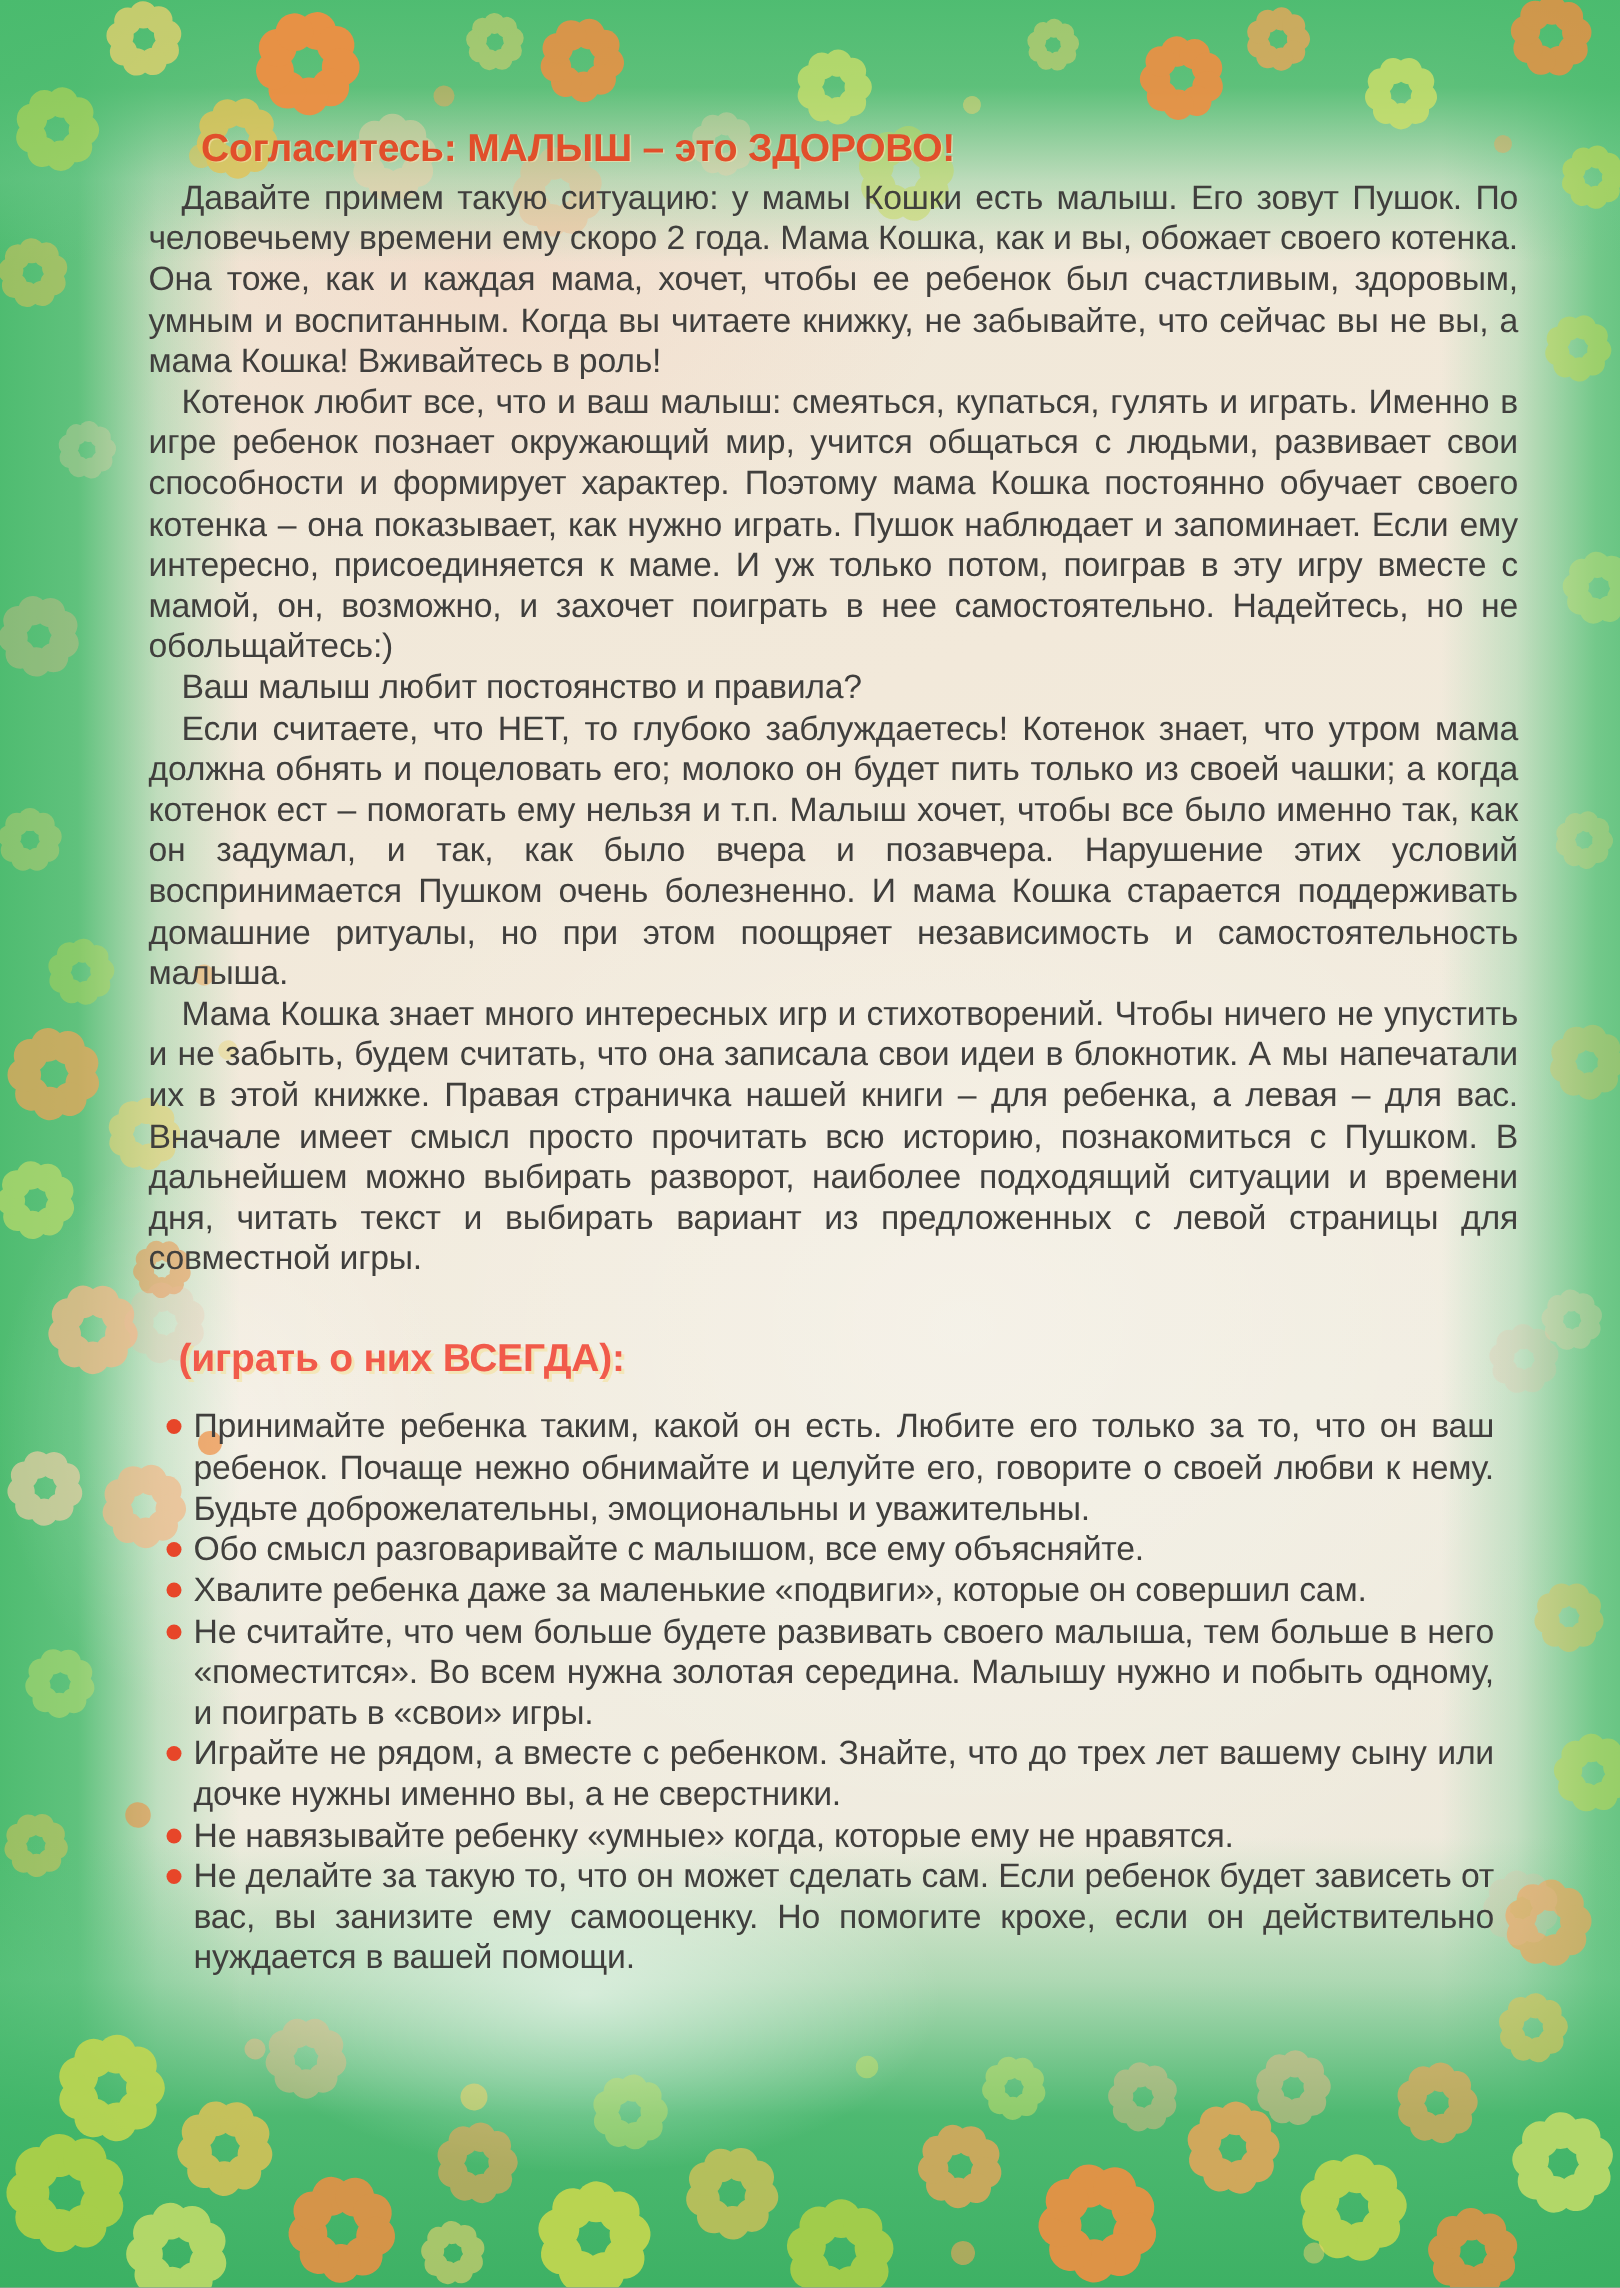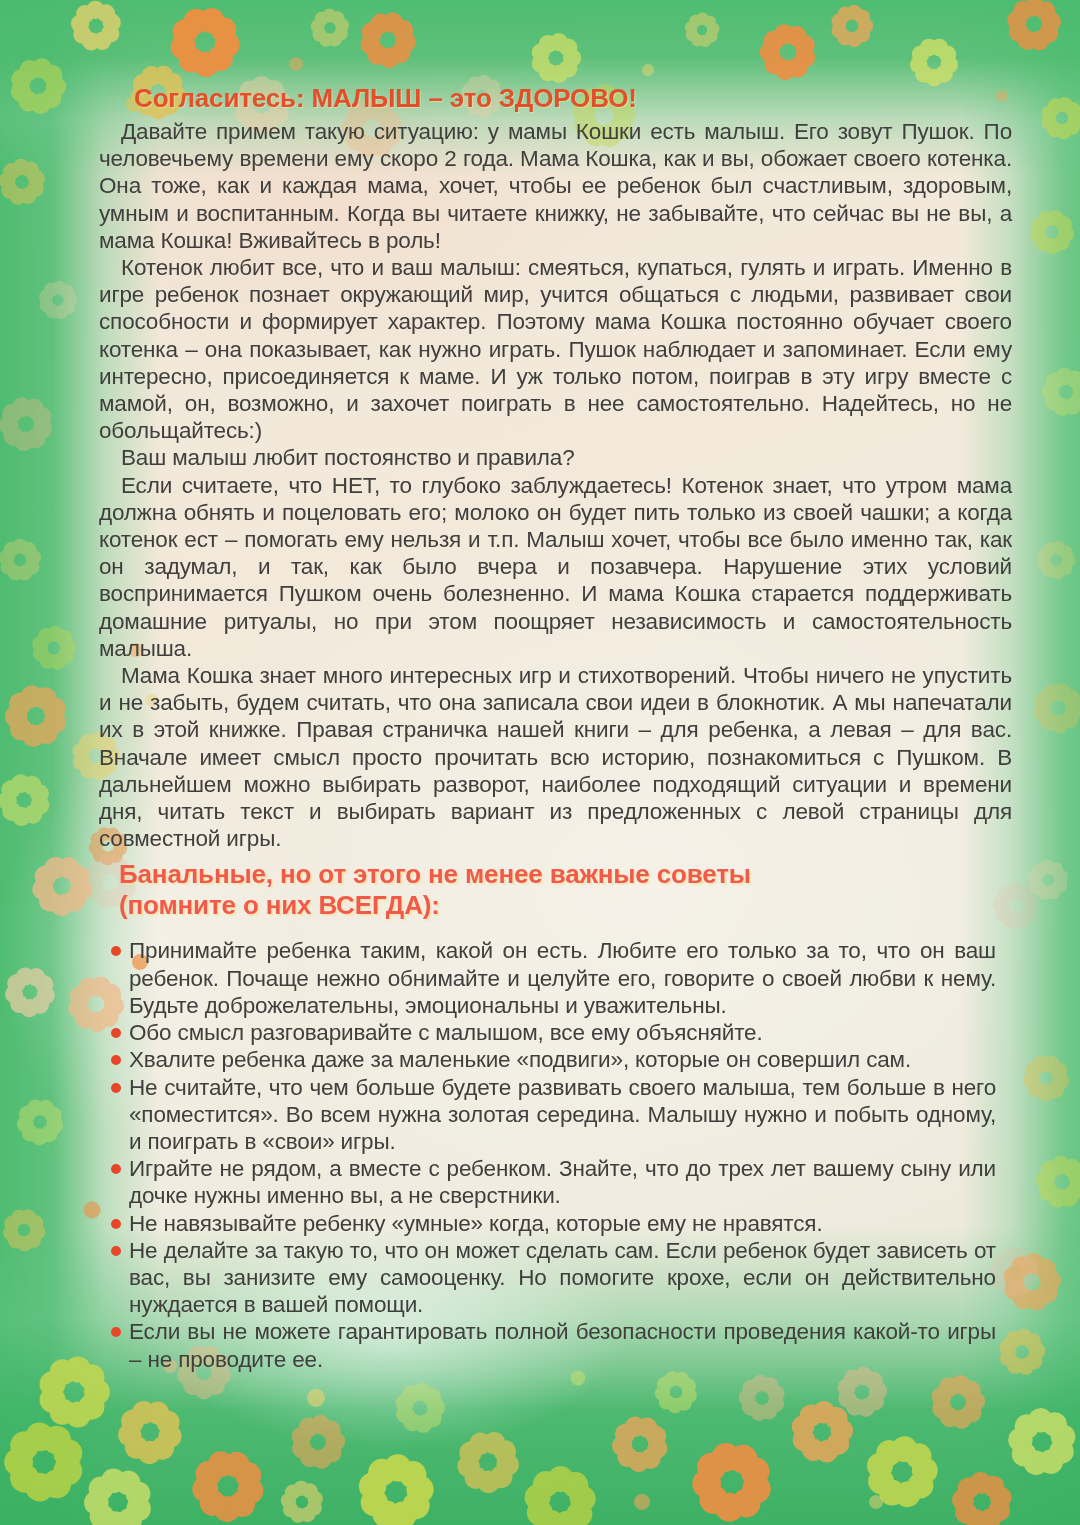--- a/index.html
+++ b/index.html
@@ -148,26 +148,25 @@
 
   <div class="content">
     <h1 class="h1">Согласитесь: МАЛЫШ – это ЗДОРОВО!</h1>
 
     <p class="para">Давайте примем такую ситуацию: у мамы Кошки есть малыш. Его зовут Пушок. По человечьему времени ему скоро 2 года. Мама Кошка, как и вы, обожает своего котенка. Она тоже, как и каждая мама, хочет, чтобы ее ребенок был счастливым, здоровым, умным и воспитанным. Когда вы читаете книжку, не забывайте, что сейчас вы не вы, а мама Кошка! Вживайтесь в роль!</p>
     <p class="para">Котенок любит все, что и ваш малыш: смеяться, купаться, гулять и играть. Именно в игре ребенок познает окружающий мир, учится общаться с людьми, развивает свои способности и формирует характер. Поэтому мама Кошка постоянно обучает своего котенка – она показывает, как нужно играть. Пушок наблюдает и запоминает. Если ему интересно, присоединяется к маме. И уж только потом, поиграв в эту игру вместе с мамой, он, возможно, и захочет поиграть в нее самостоятельно. Надейтесь, но не обольщайтесь:)</p>
     <p class="para">Ваш малыш любит постоянство и правила?</p>
     <p class="para">Если считаете, что НЕТ, то глубоко заблуждаетесь! Котенок знает, что утром мама должна обнять и поцеловать его; молоко он будет пить только из своей чашки; а когда котенок ест – помогать ему нельзя и т.п. Малыш хочет, чтобы все было именно так, как он задумал, и так, как было вчера и позавчера. Нарушение этих условий воспринимается Пушком очень болезненно. И мама Кошка старается поддерживать домашние ритуалы, но при этом поощряет независимость и самостоятельность малыша.</p>
     <p class="para">Мама Кошка знает много интересных игр и стихотворений. Чтобы ничего не упустить и не забыть, будем считать, что она записала свои идеи в блокнотик. А мы напечатали их в этой книжке. Правая страничка нашей книги – для ребенка, а левая – для вас. Вначале имеет смысл просто прочитать всю историю, познакомиться с Пушком. В дальнейшем можно выбирать разворот, наиболее подходящий ситуации и времени дня, читать текст и выбирать вариант из предложенных с левой страницы для совместной игры.</p>
 
-    <h2 class="h2"><span>Банальные, но от этого не менее важные советы</span><br><span>(помните о них ВСЕГДА):</span></h2>
+    <h2 class="h2"><br><span>(играть о них ВСЕГДА):</span></h2>
 
     <ul class="advice">
       <li><span class="dot"></span><span>Принимайте ребенка таким, какой он есть. Любите его только за то, что он ваш ребенок. Почаще нежно обнимайте и целуйте его, говорите о своей любви к нему. Будьте доброжелательны, эмоциональны и уважительны.</span></li>
       <li><span class="dot"></span><span>Обо смысл разговаривайте с малышом, все ему объясняйте.</span></li>
       <li><span class="dot"></span><span>Хвалите ребенка даже за маленькие «подвиги», которые он совершил сам.</span></li>
       <li><span class="dot"></span><span>Не считайте, что чем больше будете развивать своего малыша, тем больше в него «поместится». Во всем нужна золотая середина. Малышу нужно и побыть одному, и поиграть в «свои» игры.</span></li>
       <li><span class="dot"></span><span>Играйте не рядом, а вместе с ребенком. Знайте, что до трех лет вашему сыну или дочке нужны именно вы, а не сверстники.</span></li>
       <li><span class="dot"></span><span>Не навязывайте ребенку «умные» когда, которые ему не нравятся.</span></li>
       <li><span class="dot"></span><span>Не делайте за такую то, что он может сделать сам. Если ребенок будет зависеть от вас, вы занизите ему самооценку. Но помогите крохе, если он действительно нуждается в вашей помощи.</span></li>
-      <li><span class="dot"></span><span>Если вы не можете гарантировать полной безопасности проведения какой-то игры – не проводите ее.</span></li>
     </ul>
   </div>
 </div>
 
 </body></html>

